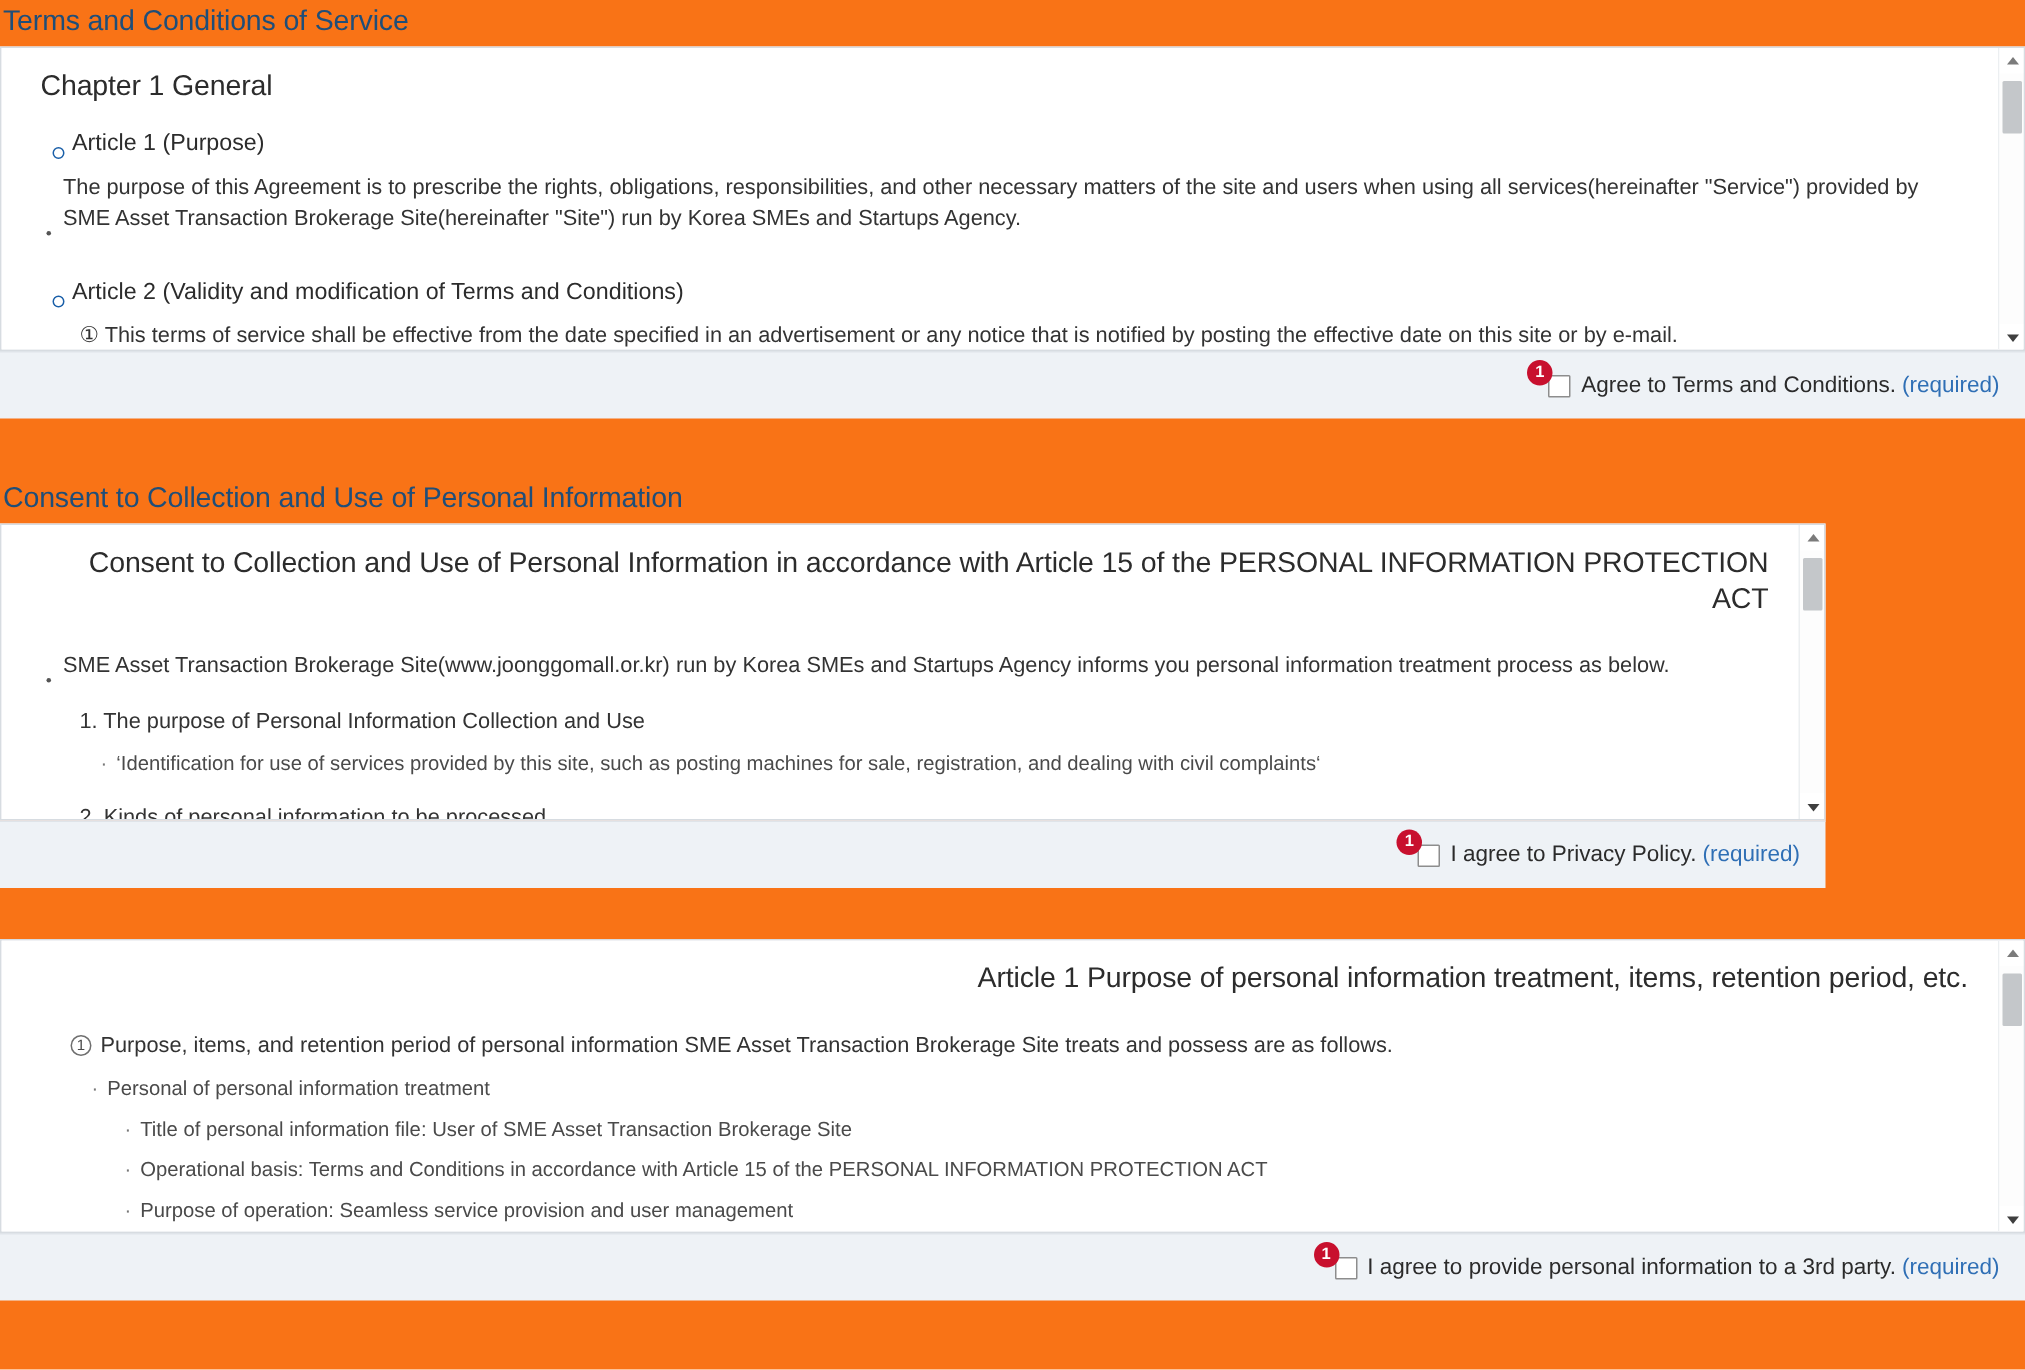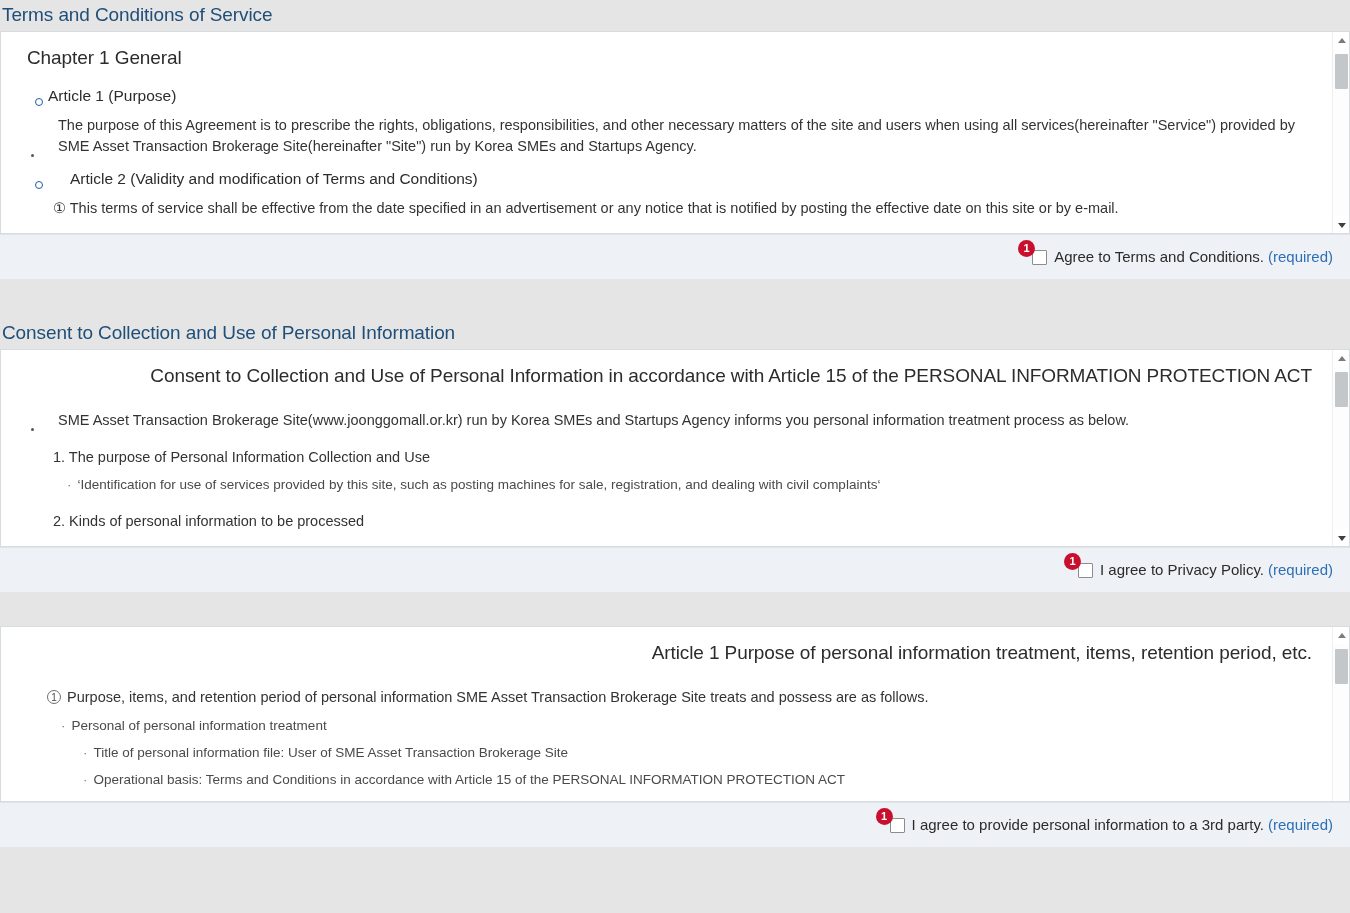--- a/index.html
+++ b/index.html
@@ -4,21 +4,21 @@
 <title>Terms Agreement</title>
 <style>
   * { box-sizing: border-box; }
   html, body {
     margin: 0; padding: 0;
     width: 1350px; height: 913px;
     background: #ffffff;
     font-family: "Liberation Sans", sans-serif;
     overflow: hidden;
   }
-  .page { width: 1350px; height: 913px; position: relative; background:#e5e5e5; }
+  .page { width: 1350px; height: 913px; position: relative; background:#f97316; }
 
   
   .sec-title {
     color: #1f4e79;
     font-size: 19px;
     line-height: 22px;
     font-weight: 400;
     letter-spacing: -0.1px;
     padding: 4px 0 5px 2px;
     white-space: nowrap;
@@ -162,21 +162,20 @@
     margin: 6px 5px 0 0;
     flex: 0 0 auto;
   }
   .bul {
     display: flex;
     align-items: flex-end;
     margin: 0 0 8px 4px;
     font-size: 14.5px;
     color: #333333;
     line-height: 21px;
-    gap: 16px;
   }
   .bul .dot {
     width: 3px; height: 3px;
     background: #555;
     border-radius: 50%;
     margin: 9px 8px 0 0;
     flex: 0 0 auto;
   }
   .num {
     margin: 3px 0 7px 26px;
@@ -251,21 +250,21 @@
           <div class="art">
             <span class="ring"></span>
             <span>Article 1 (Purpose)</span>
           </div>
 
           <div class="bul">
             <span class="dot"></span>
             <span>The purpose of this Agreement is to prescribe the rights, obligations, responsibilities, and other necessary matters of the site and users when using all services(hereinafter "Service") provided by SME Asset Transaction Brokerage Site(hereinafter "Site") run by Korea SMEs and Startups Agency.</span>
           </div>
 
-          <div class="art" style="margin-top:12px;gap:22px;">
+          <div class="art" style="margin-top:28px;">
             <span class="ring"></span>
             <span>Article 2 (Validity and modification of Terms and Conditions)</span>
           </div>
 
           <div class="clip">① This terms of service shall be effective from the date specified in an advertisement or any notice that is notified by posting the effective date on this site or by e-mail.</div>
         </div>
 
         <div class="scrollbar">
           <div class="sb-btn up">
               <span class="arrow"></span>
@@ -282,21 +281,21 @@
     <div class="panel-foot" style="height:45px;">
       <div class="agree-wrap">
         <span class="badge">1</span>
         <span class="chk"></span>
         <span class="agree-label">Agree to Terms and Conditions.</span>
         <span class="req">(required)</span>
       </div>
     </div>
   </div>
 
-  <div style="position:absolute;left:0;top:318px;width:1350px;">
+  <div style="position:absolute;left:0;top:318px;width:1217px;">
     <div class="sec-title">Consent to Collection and Use of Personal Information</div>
 
     <div class="panel" style="height:198px;">
       <div class="panel-body" style="height:196px;">
         <div class="scrollarea">
           <div class="doc-h1 tall">Consent to Collection and Use of Personal Information in accordance with Article 15 of the PERSONAL INFORMATION PROTECTION ACT</div>
 
           <div class="bul">
             <span class="dot"></span>
             <span>SME Asset Transaction Brokerage Site(www.joonggomall.or.kr) run by Korea SMEs and Startups Agency informs you personal information treatment process as below.</span>
@@ -328,21 +327,21 @@
         <span class="badge">1</span>
         <span class="chk"></span>
         <span class="agree-label">I agree to Privacy Policy.</span>
         <span class="req">(required)</span>
       </div>
     </div>
   </div>
 
   <div style="position:absolute;left:0;top:626px;width:1350px;">
 
-    <div class="panel" style="height:176px;">
+    <div class="panel" style="height:196px;">
       <div class="panel-body" style="height:194px;">
         <div class="scrollarea">
           <div class="doc-h1 tall">Article 1 Purpose of personal information treatment, items, retention period, etc.</div>
 
           <div class="circ-line">
             <span class="circ">1</span>
             <span>Purpose, items, and retention period of personal information SME Asset Transaction Brokerage Site treats and possess are as follows.</span>
           </div>
 
           <div class="mid">

